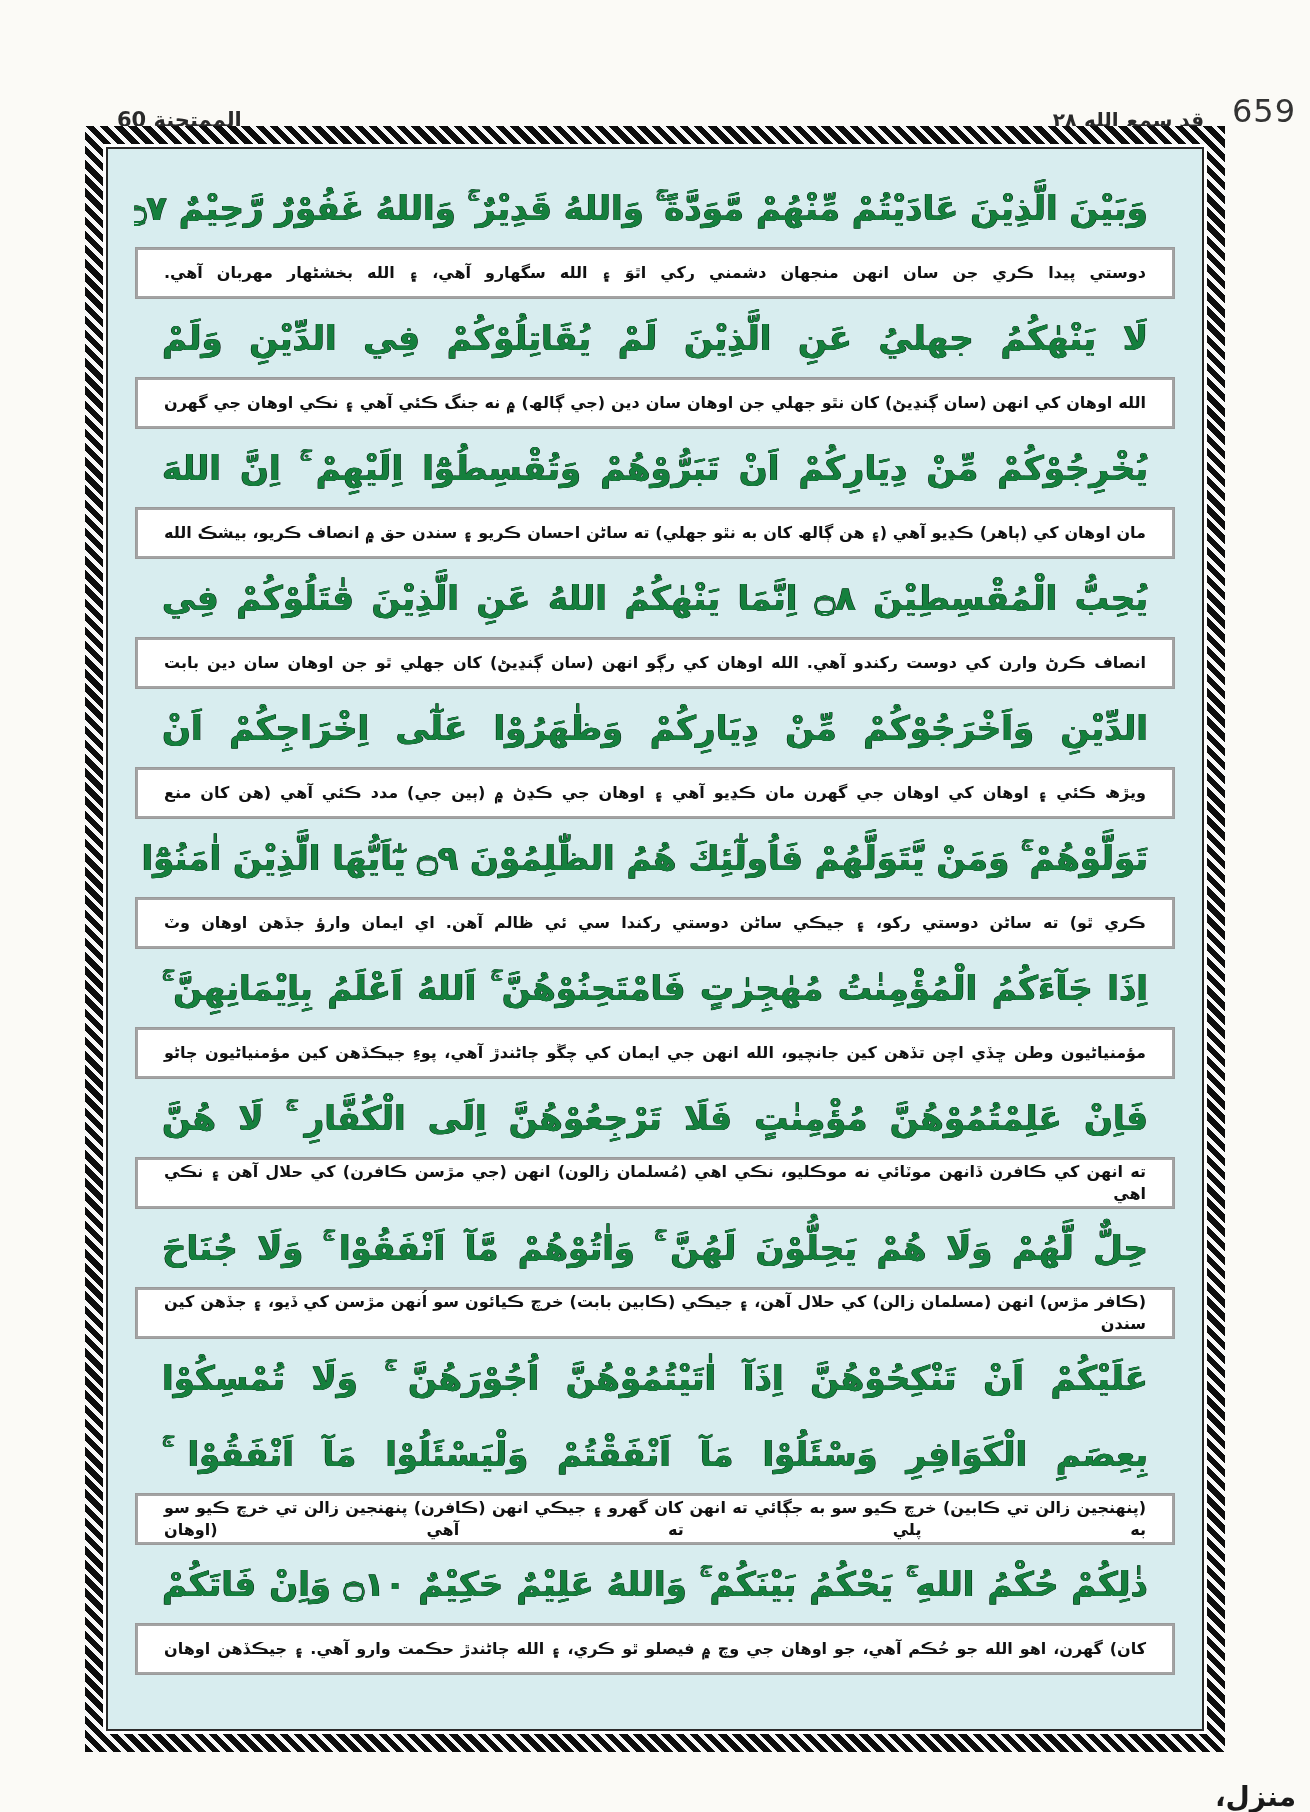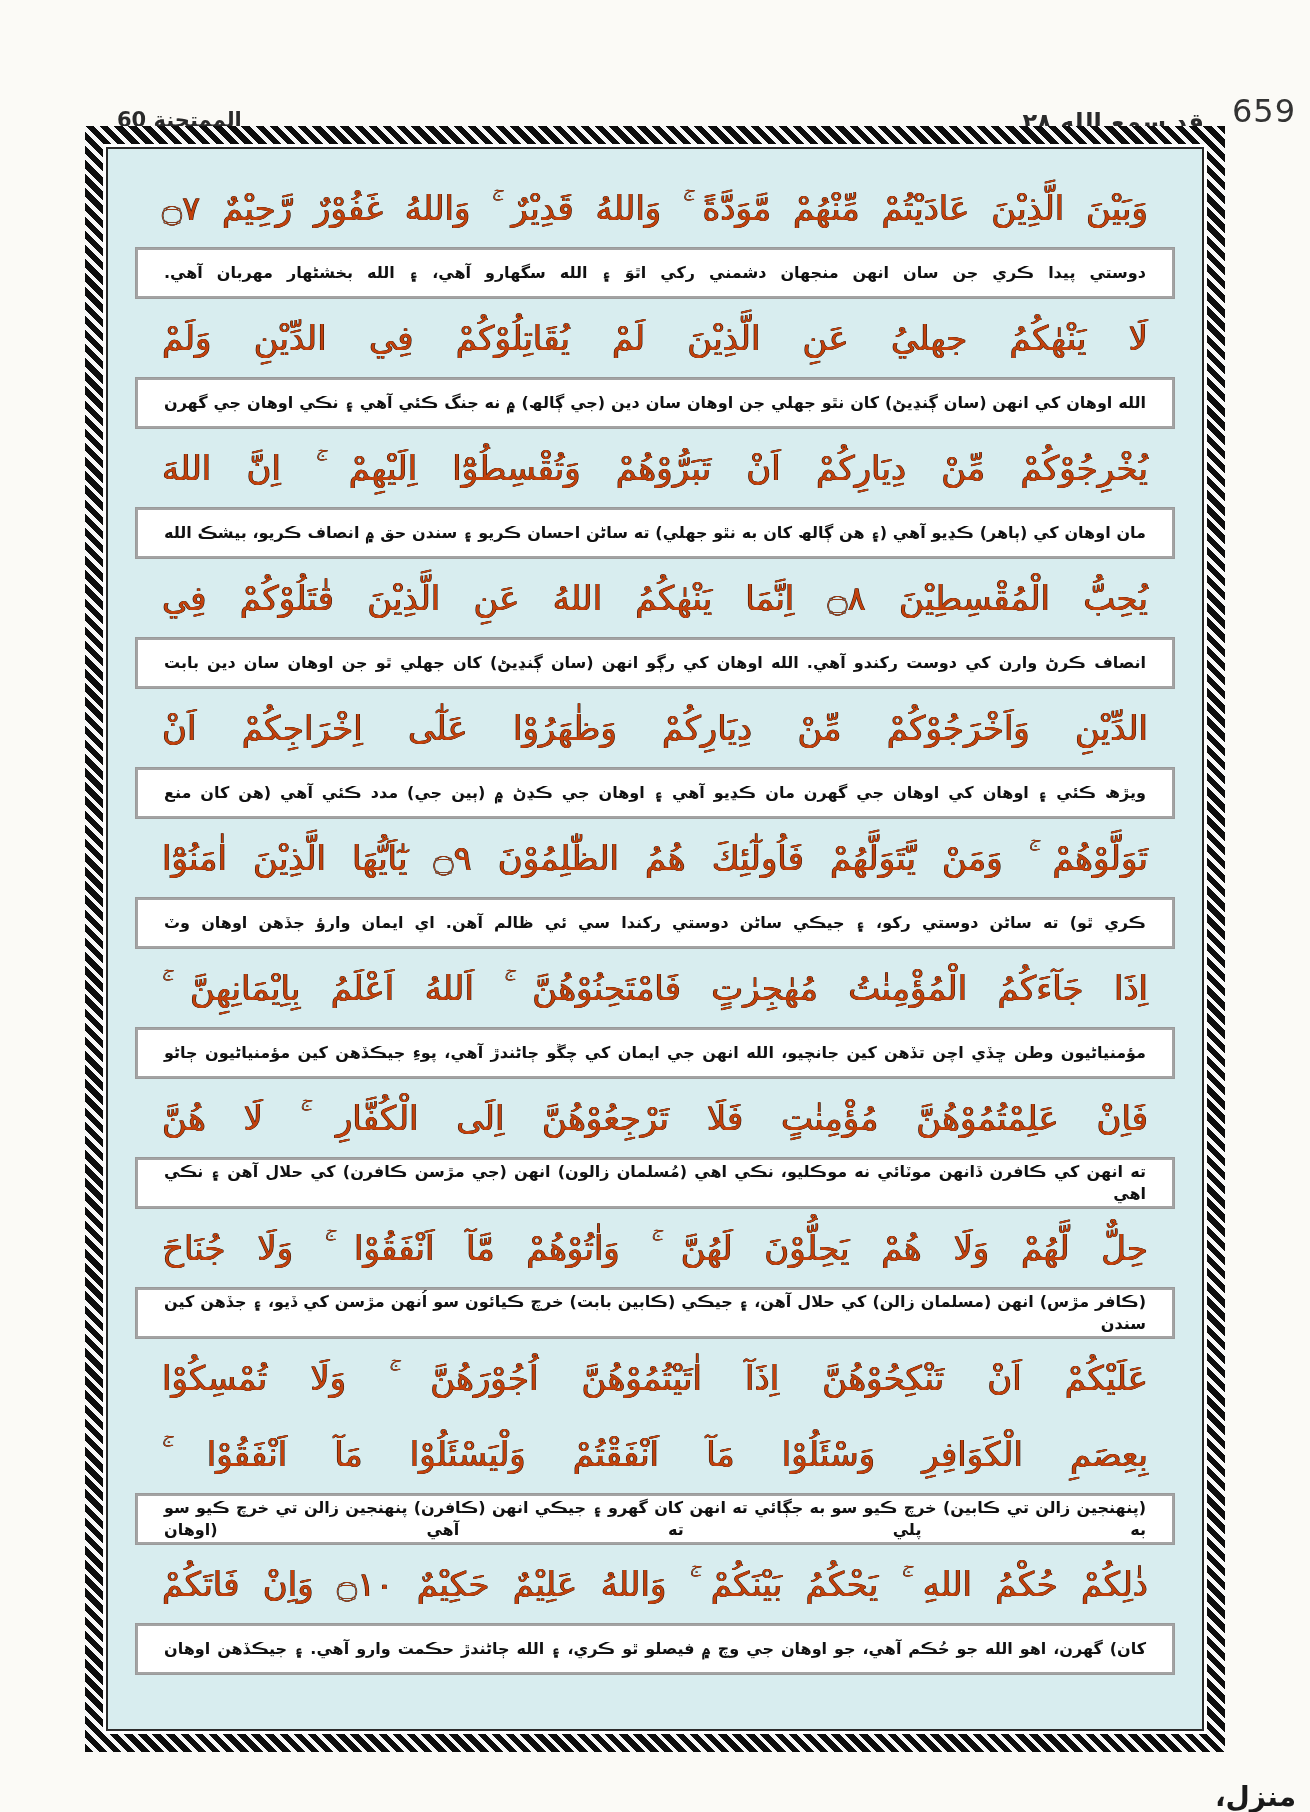--- a/index.html
+++ b/index.html
@@ -18,21 +18,21 @@
     position: absolute; top: 80px; left: 103px;
     font-size: 21px; font-weight: bold; direction: rtl; color: #2a2a2a;
   }
   .hdr-center {
     position: absolute; top: 64px; left: 0; width: 100%;
     text-align: right; font-size: 32px; color: #333;
     font-family: "DejaVu Sans", sans-serif; letter-spacing: 1px;
   }
   .hdr-right {
     position: absolute; top: 80px; right: 92px;
-    font-size: 24px; font-weight: bold; direction: rtl; color: #2a2a2a;
+    font-size: 20px; font-weight: bold; direction: rtl; color: #2a2a2a;
   }
   
   .frame {
     position: absolute; top: 112px; left: 85px;
     width: 1140px; height: 1626px;
     background: #ffffff;
     border: 18px solid #111;
     border-image: repeating-linear-gradient(45deg, #0d0d0d 0 6px, #f7f7f7 6px 10px) 18 round;
     padding: 3px;
   }
@@ -41,22 +41,22 @@
     background: #d8edef;
     border: 2px solid #2b2b2b;
     padding: 7px 12px 6px 12px;
     overflow: hidden;
   }
   
   .ayah-line {
     height: 76px;
     display: flex; align-items: center;
     direction: rtl;
-    font-size: 34px; font-weight: normal;
-    color: #c2410c;
+    font-size: 34px; font-weight: bold;
+    color: #15803d;
     text-shadow: 0.5px 0 0 #0c0c0c, -0.5px 0 0 #0c0c0c;
     white-space: nowrap;
     overflow: hidden;
   }
   .ayah-line > span {
     display: block; width: 100%;
     text-align: justify; text-align-last: justify;
   }
   .trans-box {
     height: 50px; margin: 2px 2px;

